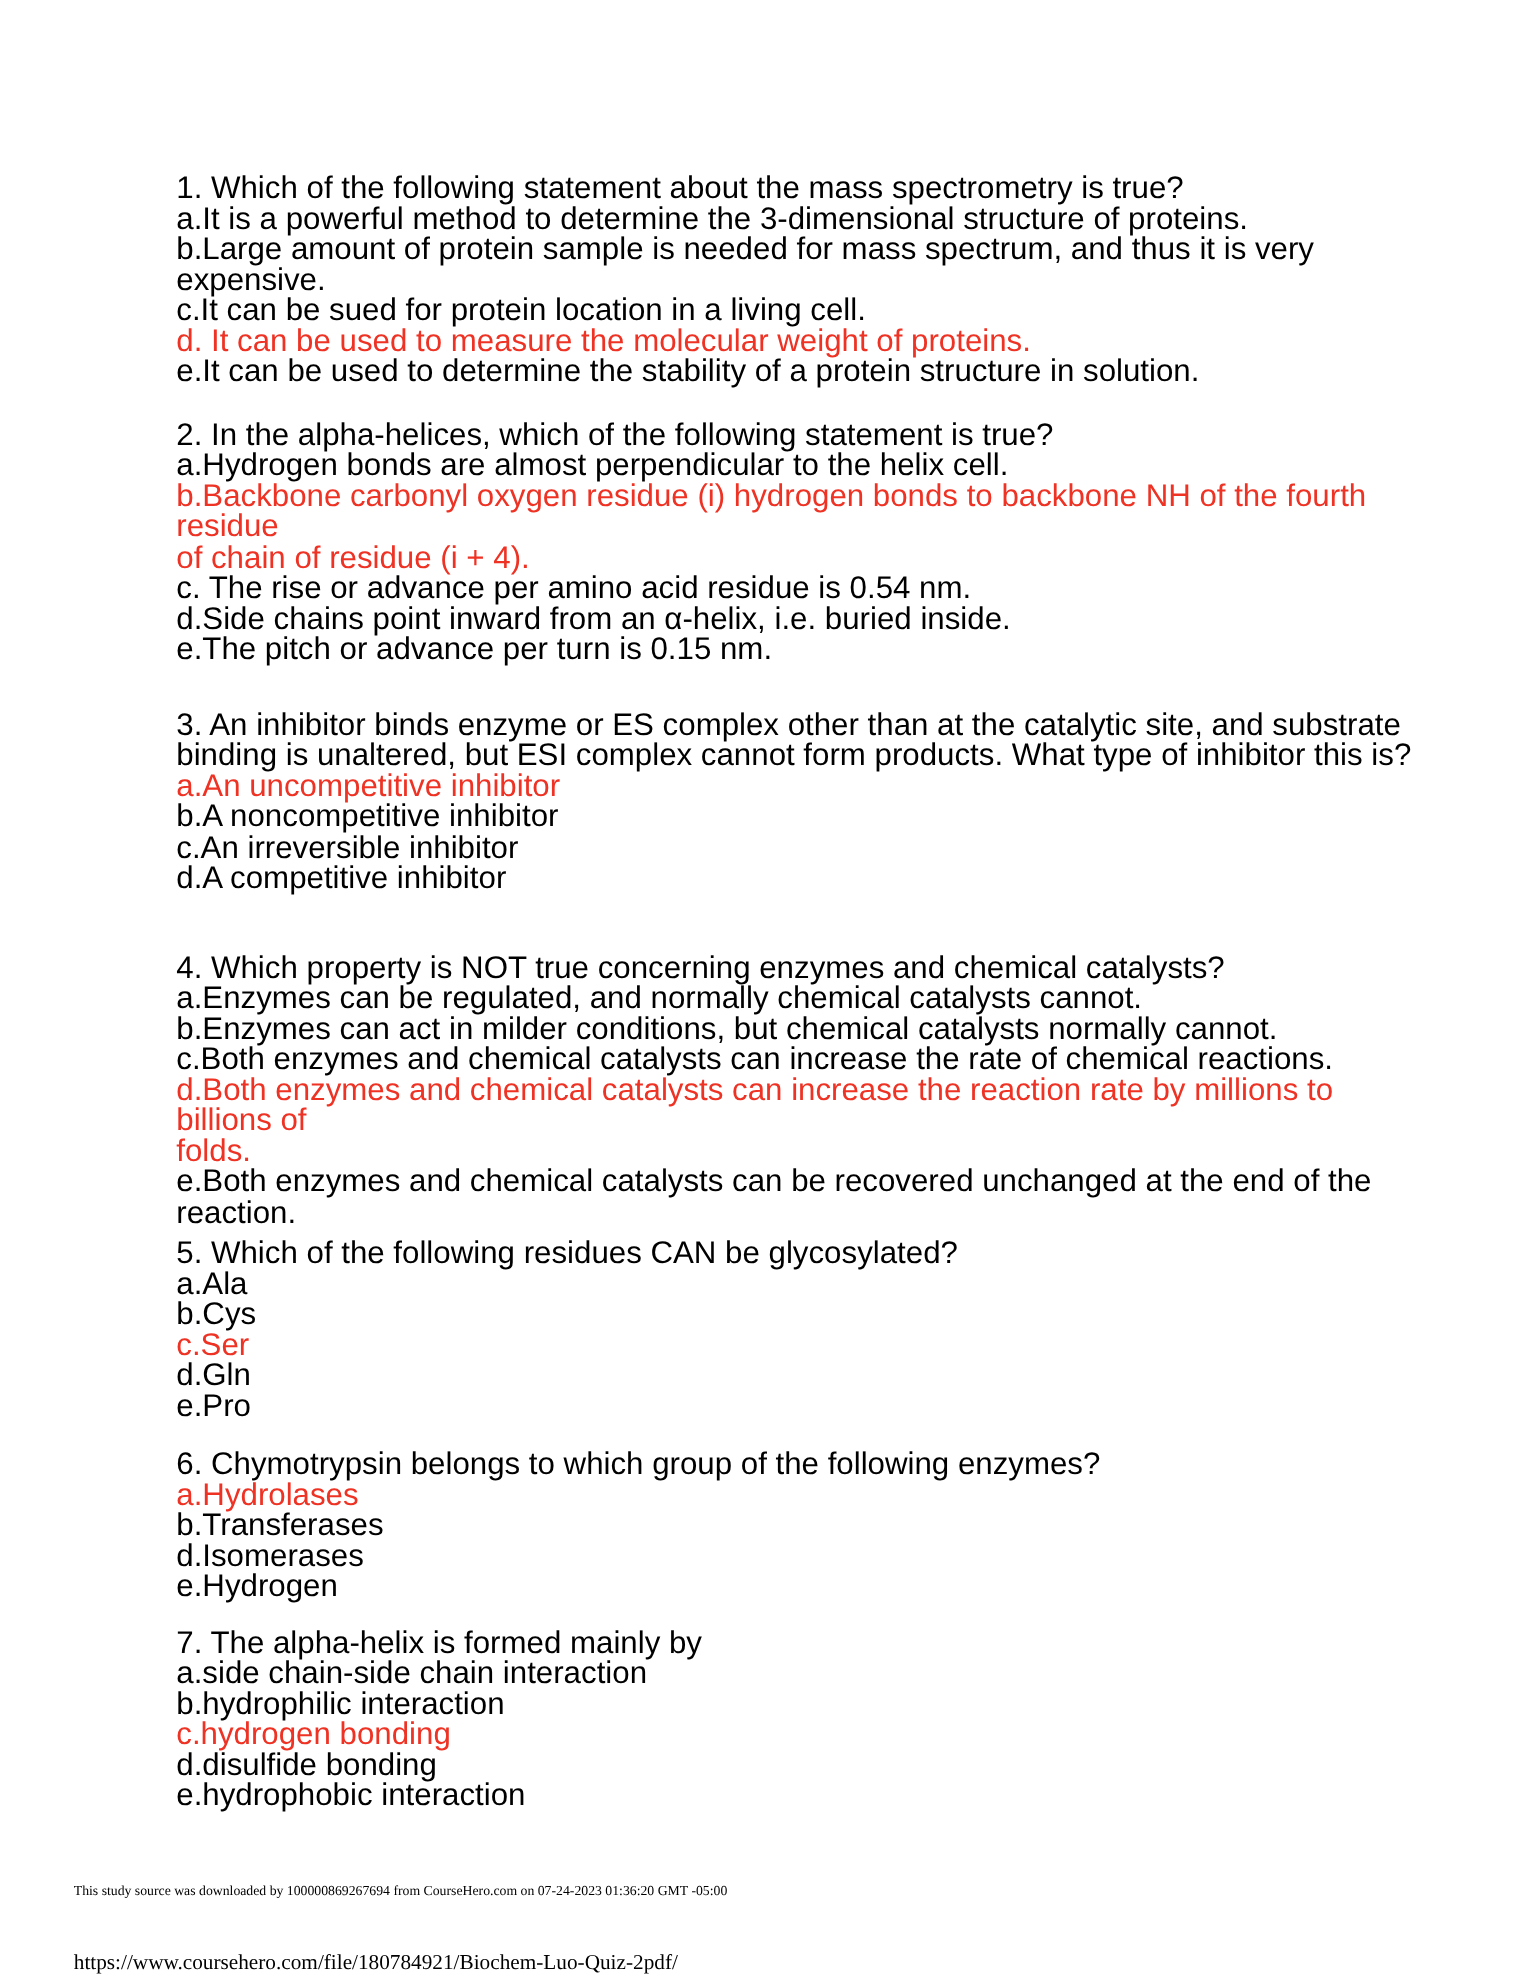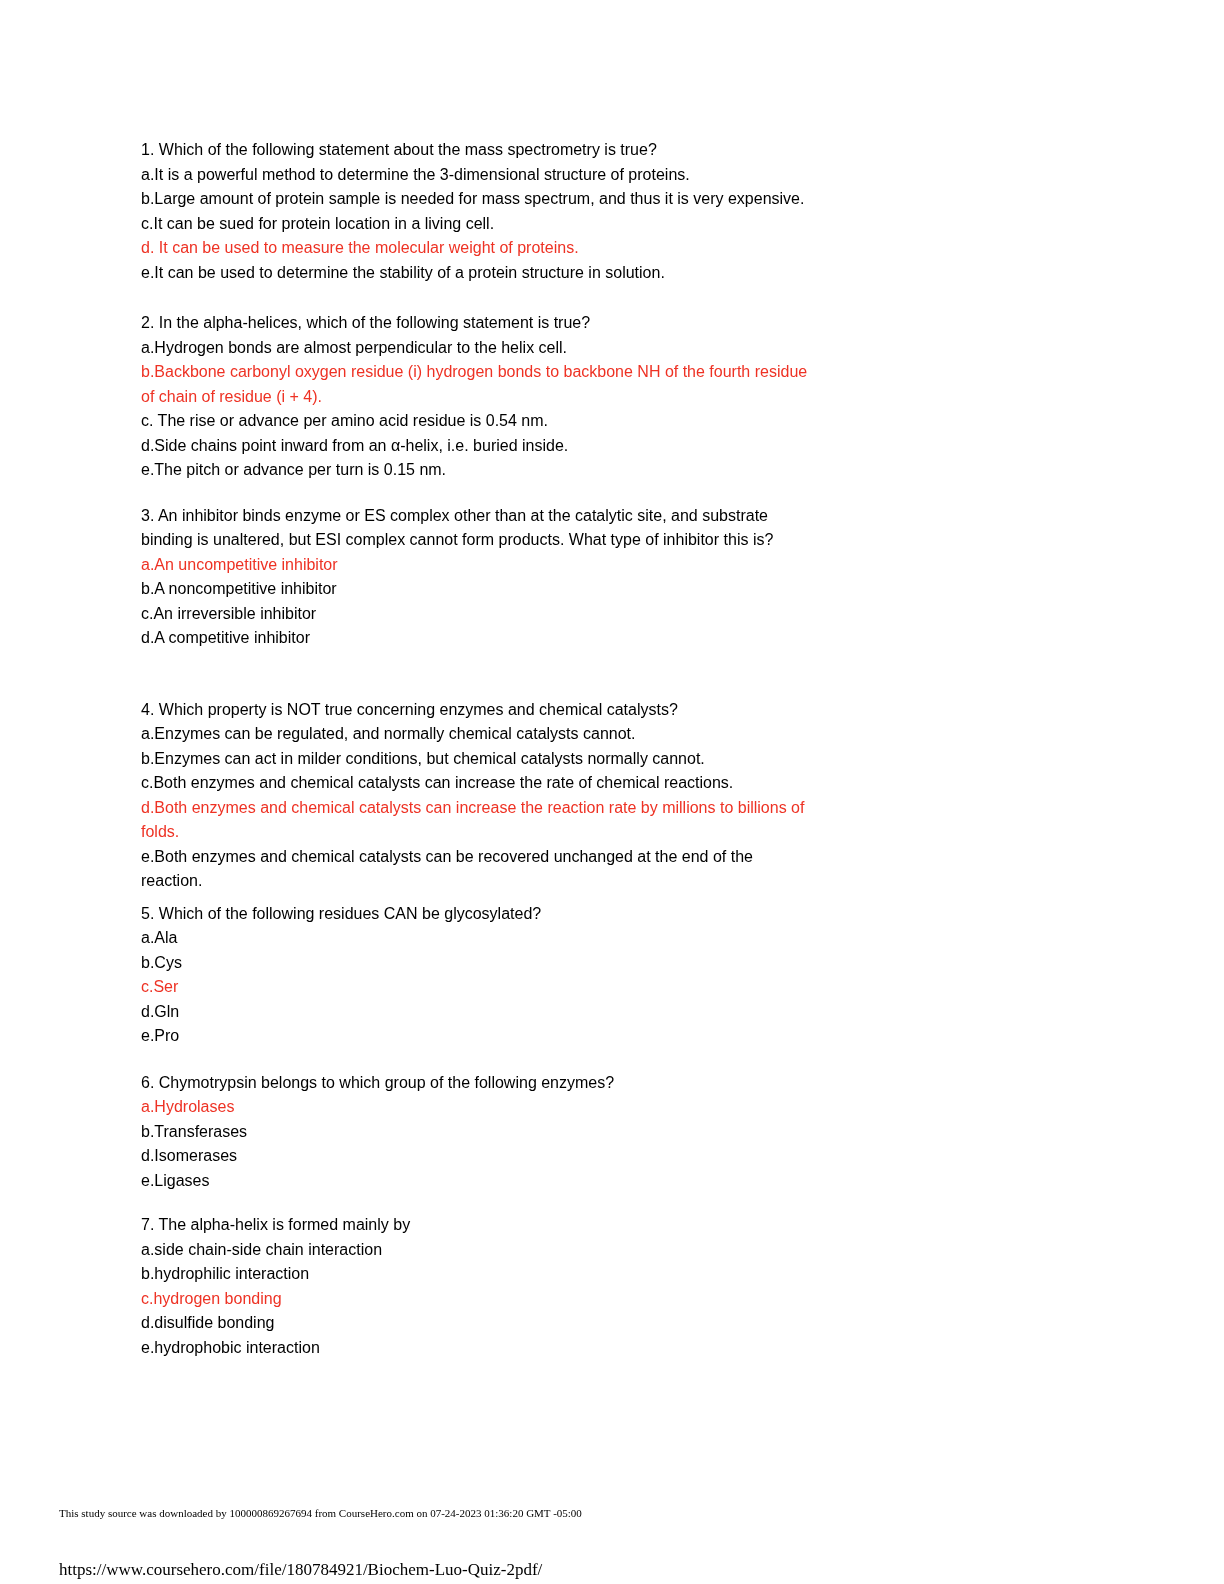--- a/index.html
+++ b/index.html
@@ -13,21 +13,21 @@
     height: 1584px;
     font-family: "Liberation Sans", sans-serif;
     color: #000000;
     overflow: hidden;
   }
   .content {
     position: absolute;
     left: 141px;
     top: 138px;
     width: 1005px;
-    font-size: 16px;
+    font-size: 25px;
     line-height: 24.5px;
   }
   .question-block p {
     margin: 0;
     white-space: pre-wrap;
   }
   .red {
     color: var(--hl, #ee3224);
   }
   .footer-note {
@@ -69,21 +69,21 @@
   <div class="question-block" style="margin-top:26px">
     <p>2. In the alpha-helices, which of the following statement is true?</p>
     <p>a.Hydrogen bonds are almost perpendicular to the helix cell.</p>
     <p class="red">b.Backbone carbonyl oxygen residue (i) hydrogen bonds to backbone NH of the fourth residue
 of chain of residue (i + 4).</p>
     <p>c. The rise or advance per amino acid residue is 0.54 nm.</p>
     <p>d.Side chains point inward from an α-helix, i.e. buried inside.</p>
     <p>e.The pitch or advance per turn is 0.15 nm.</p>
   </div>
 
-  <div class="question-block" style="margin-top:21px">
+  <div class="question-block" style="margin-top:36px">
     <p>3. An inhibitor binds enzyme or ES complex other than at the catalytic site, and substrate
 binding is unaltered, but ESI complex cannot form products. What type of inhibitor this is?</p>
     <p class="red">a.An uncompetitive inhibitor</p>
     <p>b.A noncompetitive inhibitor</p>
     <p>c.An irreversible inhibitor</p>
     <p>d.A competitive inhibitor</p>
   </div>
 
   <div class="question-block" style="margin-top:47px">
     <p>4. Which property is NOT true concerning enzymes and chemical catalysts?</p>
@@ -103,21 +103,21 @@
     <p class="red">c.Ser</p>
     <p>d.Gln</p>
     <p>e.Pro</p>
   </div>
 
   <div class="question-block" style="margin-top:22px">
     <p>6. Chymotrypsin belongs to which group of the following enzymes?</p>
     <p class="red">a.Hydrolases</p>
     <p>b.Transferases</p>
     <p>d.Isomerases</p>
-    <p>e.Ligases</p>
+    <p>e.Hydrogen</p>
   </div>
 
   <div class="question-block" style="margin-top:20px">
     <p>7. The alpha-helix is formed mainly by</p>
     <p>a.side chain-side chain interaction</p>
     <p>b.hydrophilic interaction</p>
     <p class="red">c.hydrogen bonding</p>
     <p>d.disulfide bonding</p>
     <p>e.hydrophobic interaction</p>
   </div>

